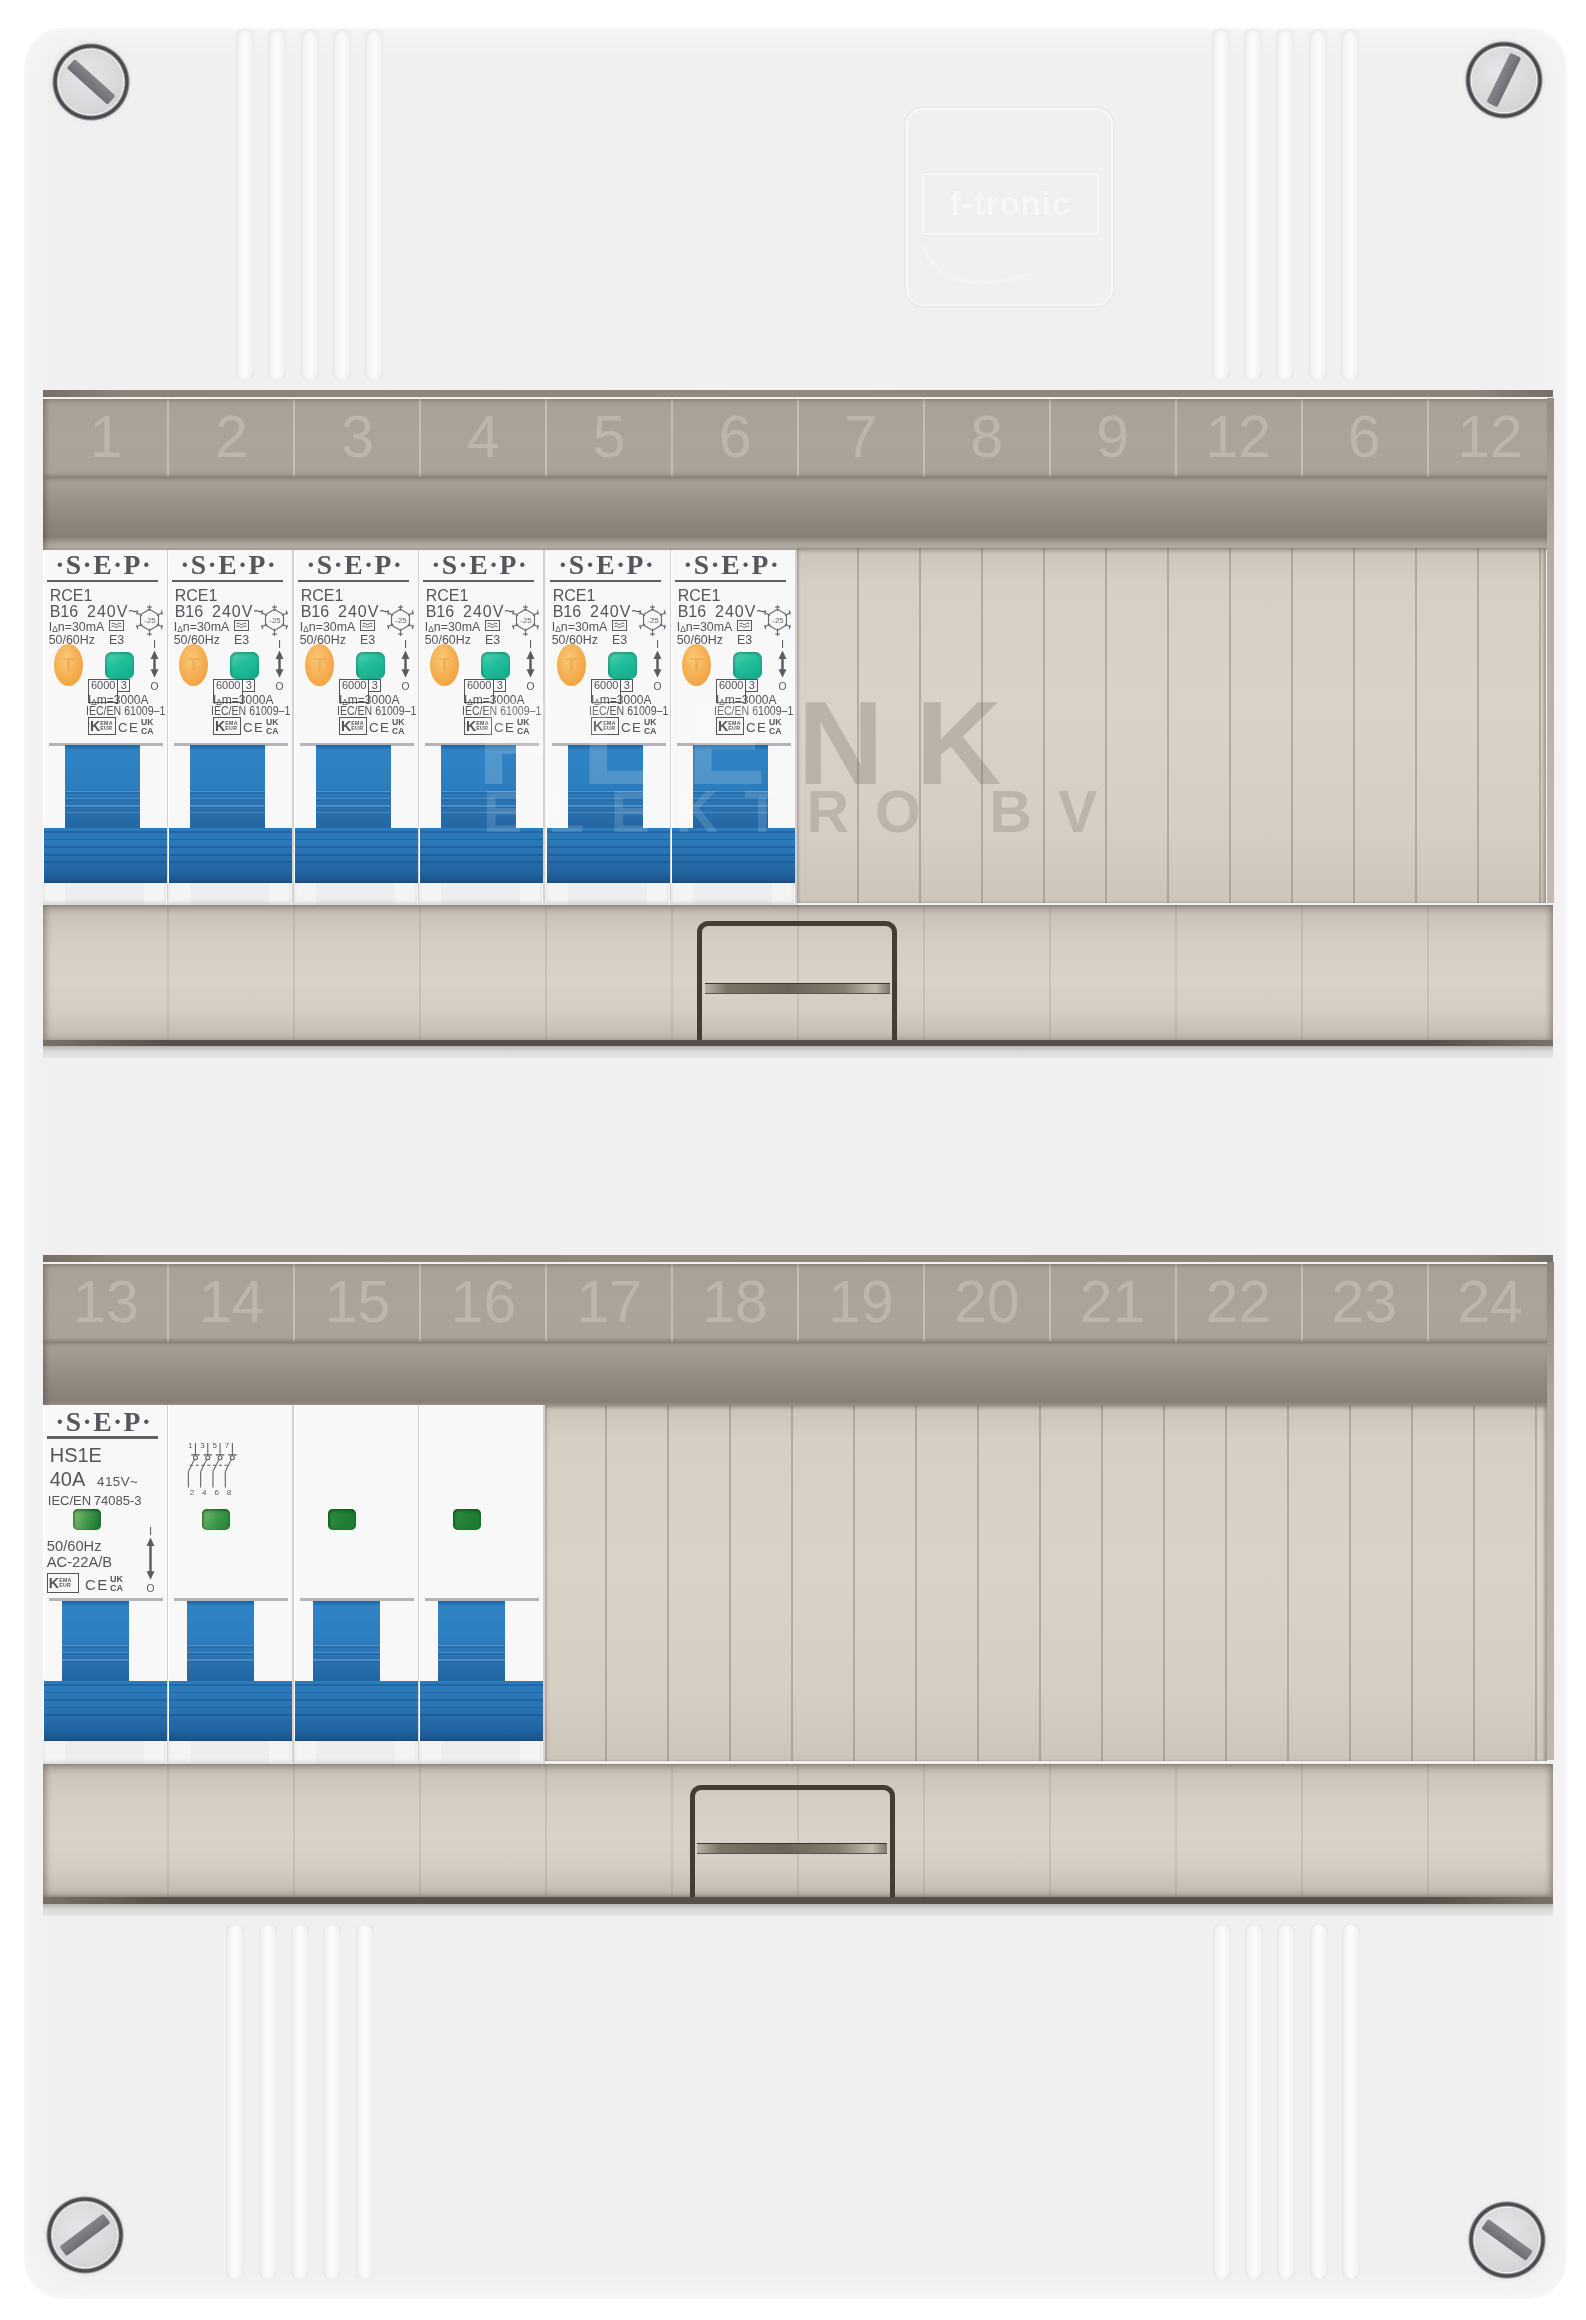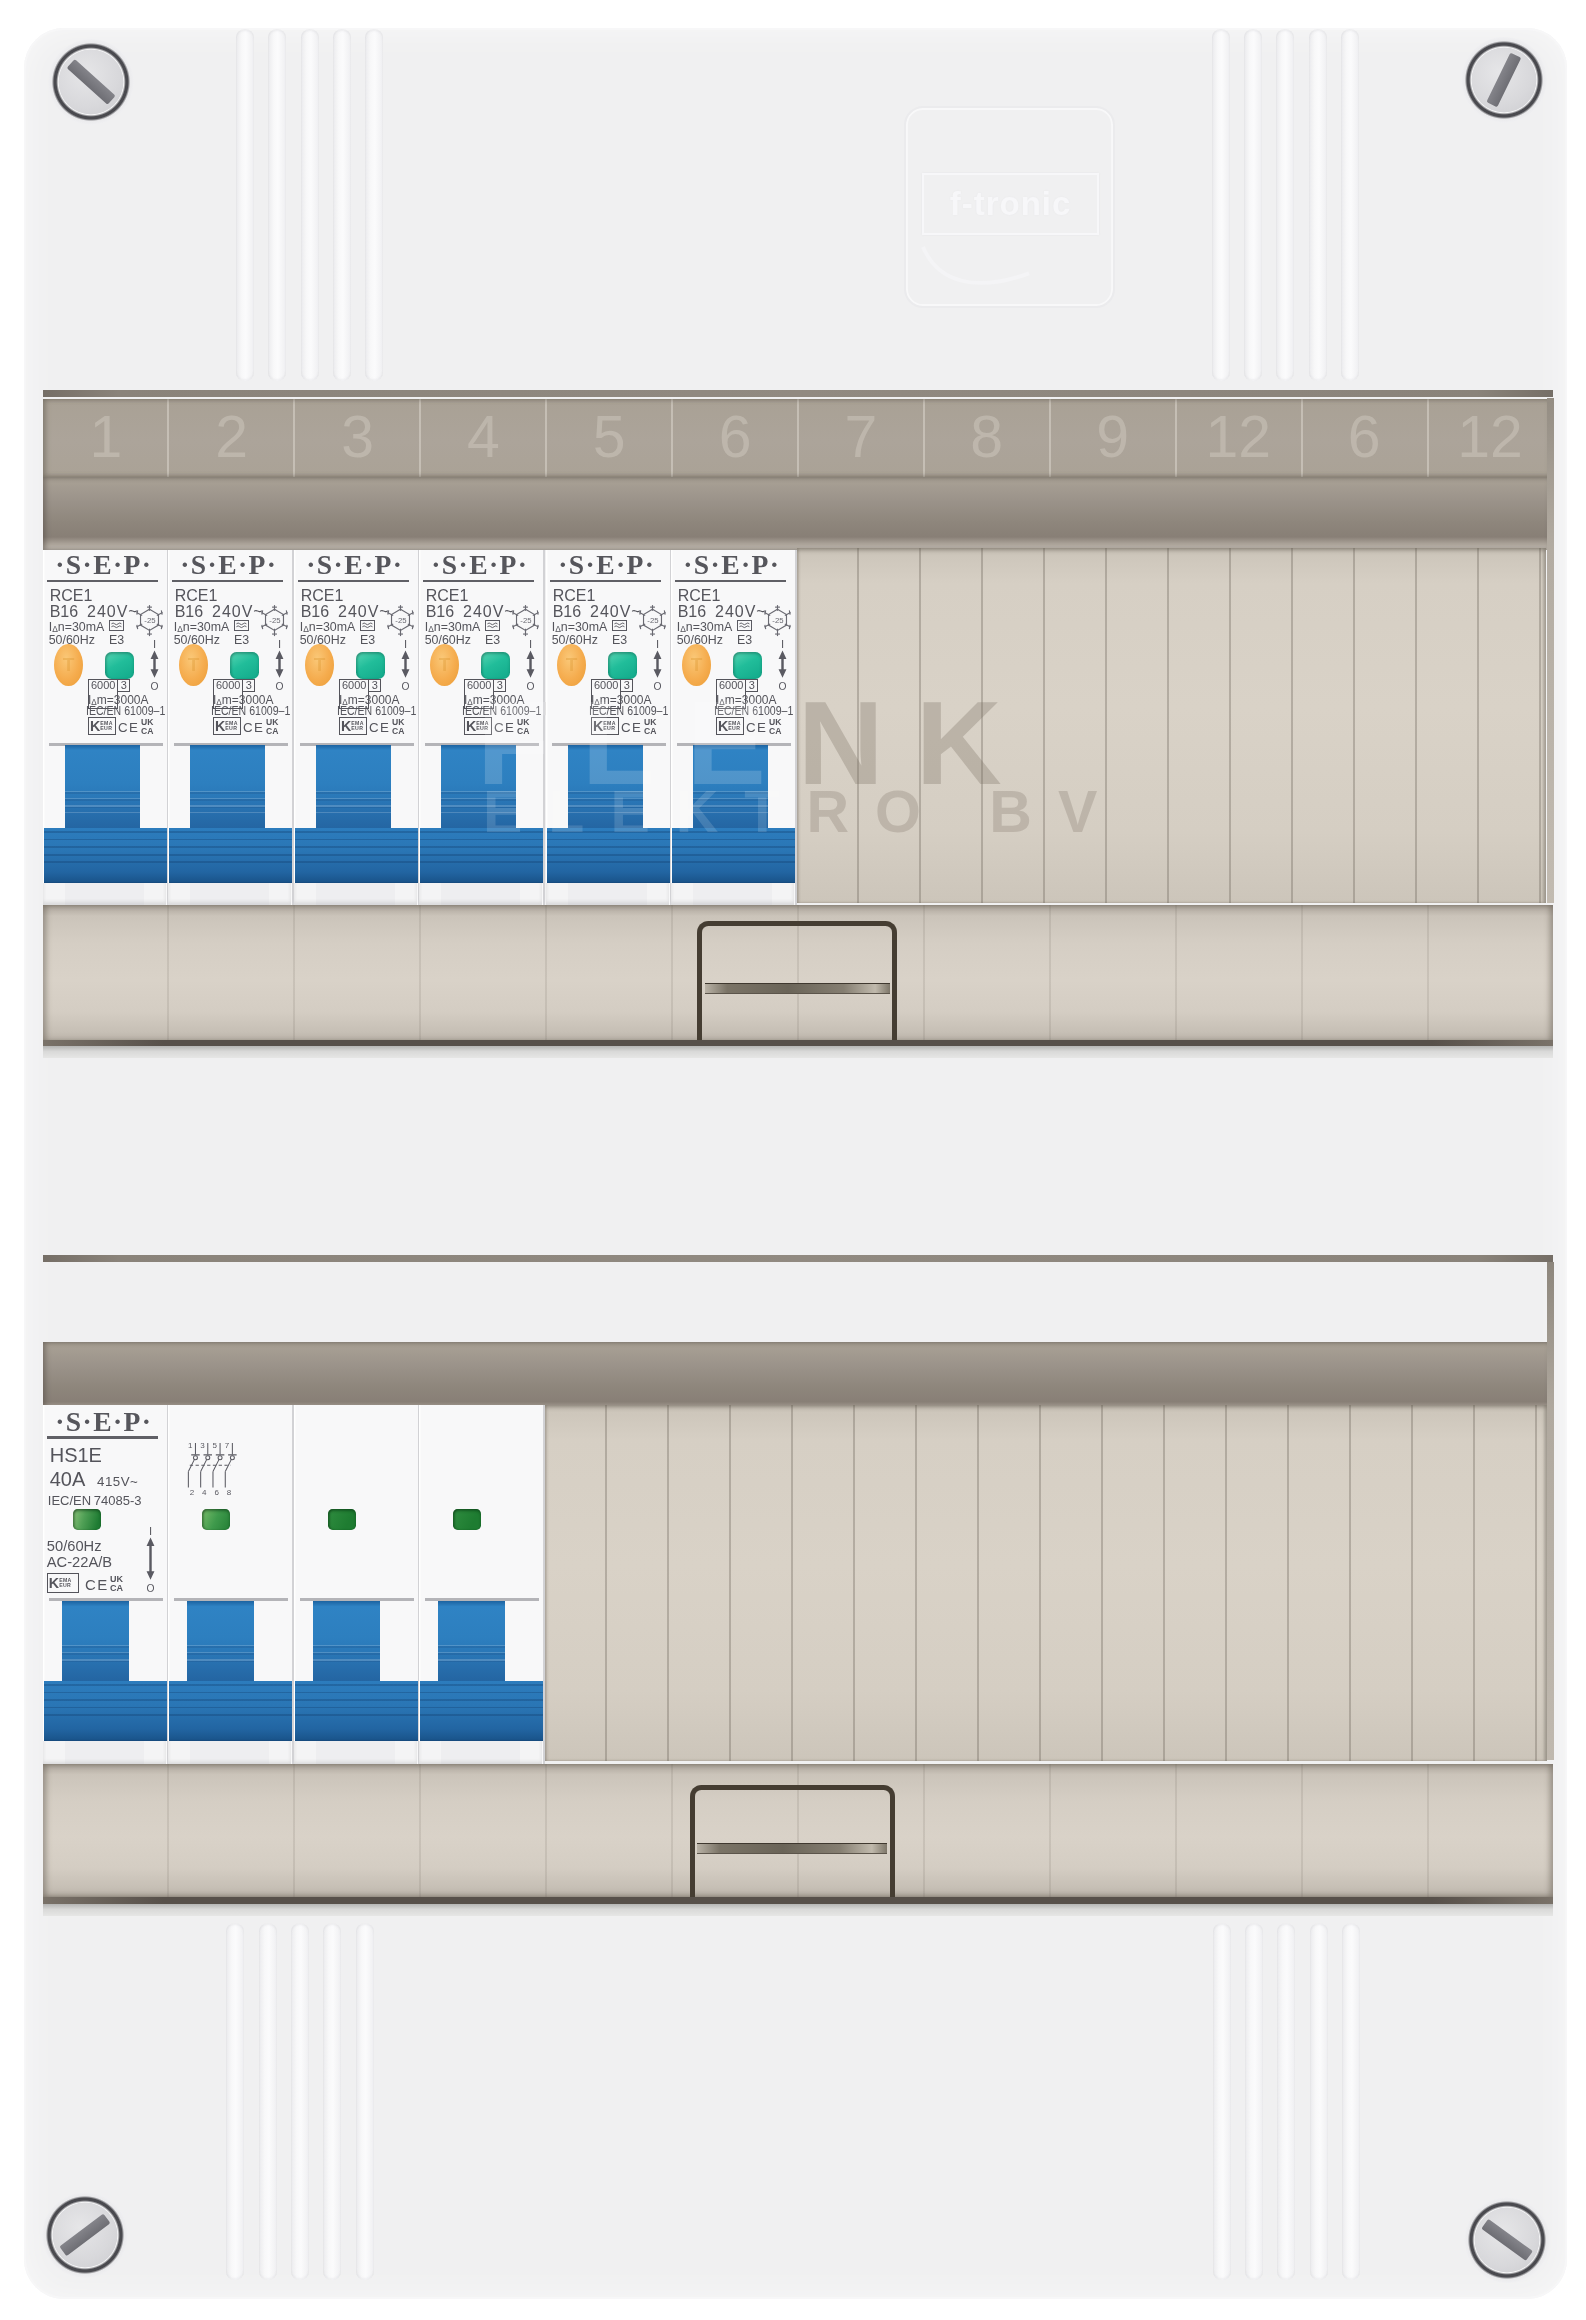--- a/index.html
+++ b/index.html
@@ -35,21 +35,21 @@
 .t{color:#54545b;white-space:nowrap}
 .sub{font-size:68%;vertical-align:-12%}
 .sep{position:absolute;left:3.8px;width:114px;text-align:center;font-family:"Liberation Serif",serif;font-weight:bold;font-size:27.6px;letter-spacing:1.4px;color:#56565c;line-height:26px}
 .sepline{position:absolute;left:3.8px;width:111px;height:2.9px;background:#606066}
 .wavebox{position:absolute;left:66px;top:70px;width:15px;height:11.4px;border:1.2px solid #5a5a62;display:flex;align-items:center;justify-content:center}
 .tbtn{position:absolute;left:11.4px;top:94px;width:28.5px;height:42px;border-radius:50%;background:radial-gradient(ellipse at 42% 35%,#fac878,#f5ac4e 55%,#ea9c36 100%);text-align:center;color:#dd9832;font-size:19px;font-weight:bold;line-height:42px}
 .tbtn span{opacity:.38}
 .gwin{position:absolute;left:62px;top:102px;width:28.5px;height:27px;border-radius:6.7px;background:linear-gradient(150deg,#58d6b3 0,#21bd9a 45%,#12a98a 100%);box-shadow:inset 0 1.9px 2.9px rgba(0,70,55,.35), inset 1.9px 0 1.9px rgba(0,70,55,.2)}
 .mgwin{position:absolute;width:27.6px;height:21px;border-radius:4.8px;box-shadow:inset 0 1.9px 2.9px rgba(0,40,10,.45), inset 1.9px 0 1.9px rgba(0,40,10,.3)}
 .b6000{position:absolute;left:45px;top:129px;font-size:11px;color:#54545b;display:flex}
-.bx1{border:1.3px solid #54545b;padding:0 1.9px;height:30px;line-height:11.4px}
+.bx1{border:1.3px solid #54545b;padding:0 1.9px;height:24px;line-height:11.4px}
 .bx2{border:1.3px solid #54545b;border-left:none;padding:0 2.4px;height:13.3px;line-height:11.4px}
 .kbox{position:absolute;left:45px;width:27.6px;height:18px;border:1.4px solid #54545b;color:#54545b;display:flex;align-items:center}
 .kk{font-size:14.3px;font-weight:bold;line-height:14.3px;margin-left:1px}
 .kematxt{font-size:5.2px;font-weight:bold;line-height:5.5px;letter-spacing:0.3px}
 .ce{position:absolute;left:75px;font-size:13.3px;color:#54545b;letter-spacing:1.4px}
 .ukca{position:absolute;left:98px;font-size:8.6px;font-weight:bold;line-height:8.6px;color:#54545b}
 .hslot{position:absolute;left:5.7px;top:193px;width:114px;height:2.9px;background:#b4b4b8}
 .hpad{position:absolute;left:22px;top:195px;width:75px;height:84px;background:linear-gradient(180deg,#1c63a1 0,#2f83c4 6%,#2d7fbf 45%,#2a78b8 62%,#2465a2 100%)}
 .hpr{position:absolute;left:0;top:55%;width:100%;height:26%;background:repeating-linear-gradient(180deg,rgba(255,255,255,.18) 0 1.4px,rgba(20,60,110,.18) 1.4px 2.9px,transparent 2.9px 7.1px)}
 .hbase{position:absolute;left:1px;top:278px;width:123px;height:55px;background:linear-gradient(180deg,#2c7cbd 0,#2a76b5 40%,#2265a2 80%,#1a558c 97%,#15487a 100%)}
@@ -621,20 +621,34 @@
 <div class="latch" style="left:697px;top:921px;width:200px;height:121px"></div>
 
 <div class="lbar" style="left:705px;top:983px;width:185px"></div>
 
 <div class="dline" style="top:1040px"></div>
 
 <div class="sill" style="top:1046px"></div>
 
 <div class="nstrip" style="top:1255px">
 <div class="nsline"></div>
+<div class="nsband">
+        <span>13</span>
+        <span>14</span>
+        <span>15</span>
+        <span>16</span>
+        <span>17</span>
+        <span>18</span>
+        <span>19</span>
+        <span>20</span>
+        <span>21</span>
+        <span>22</span>
+        <span>23</span>
+        <span>24</span>
+      </div>
 <div class="nsrec"></div>
 </div>
 
 <div class="plates" style="left:545px;top:1405px;width:1002px;height:356px"></div>
 
 <div class="abs" style="left:1547px;top:1262px;width:6.7px;height:498px;background:linear-gradient(180deg,#8d867c,#b0a99f 30%,#c0b9af)"></div>
 
 <div class="msw" style="left:43px">
 
 <div class="sep" style="top:3.8px">·S·E·P·</div>

